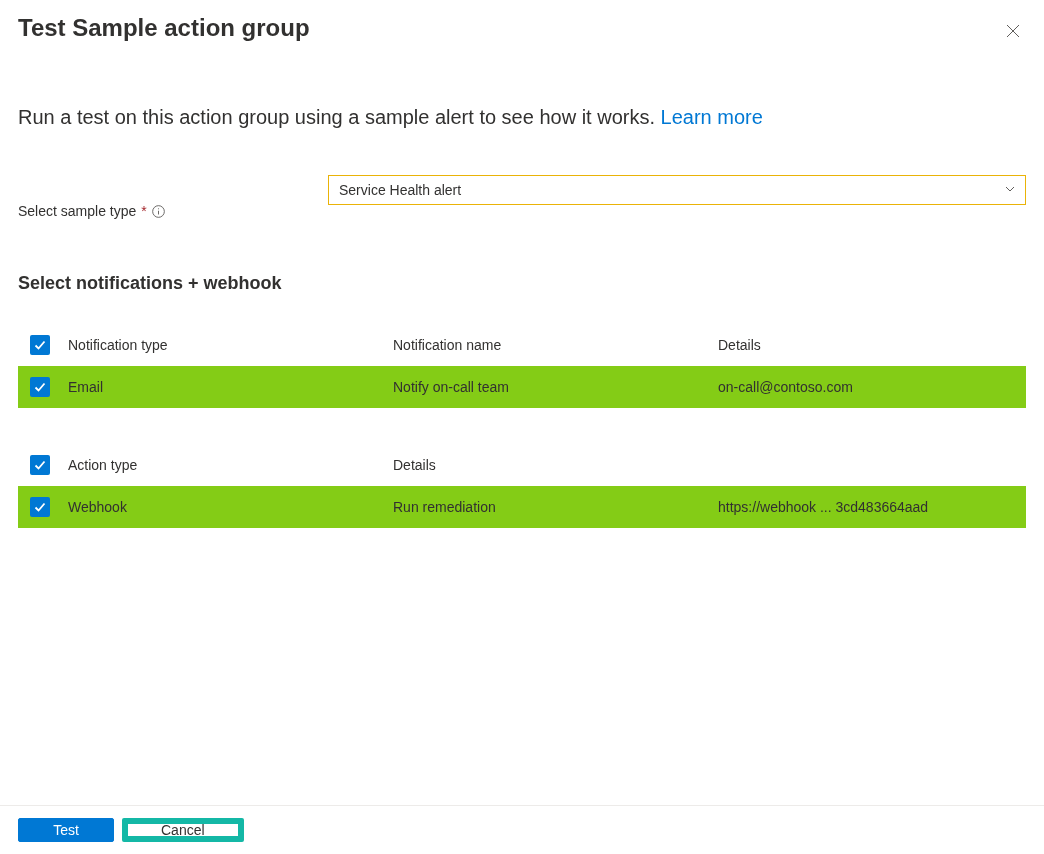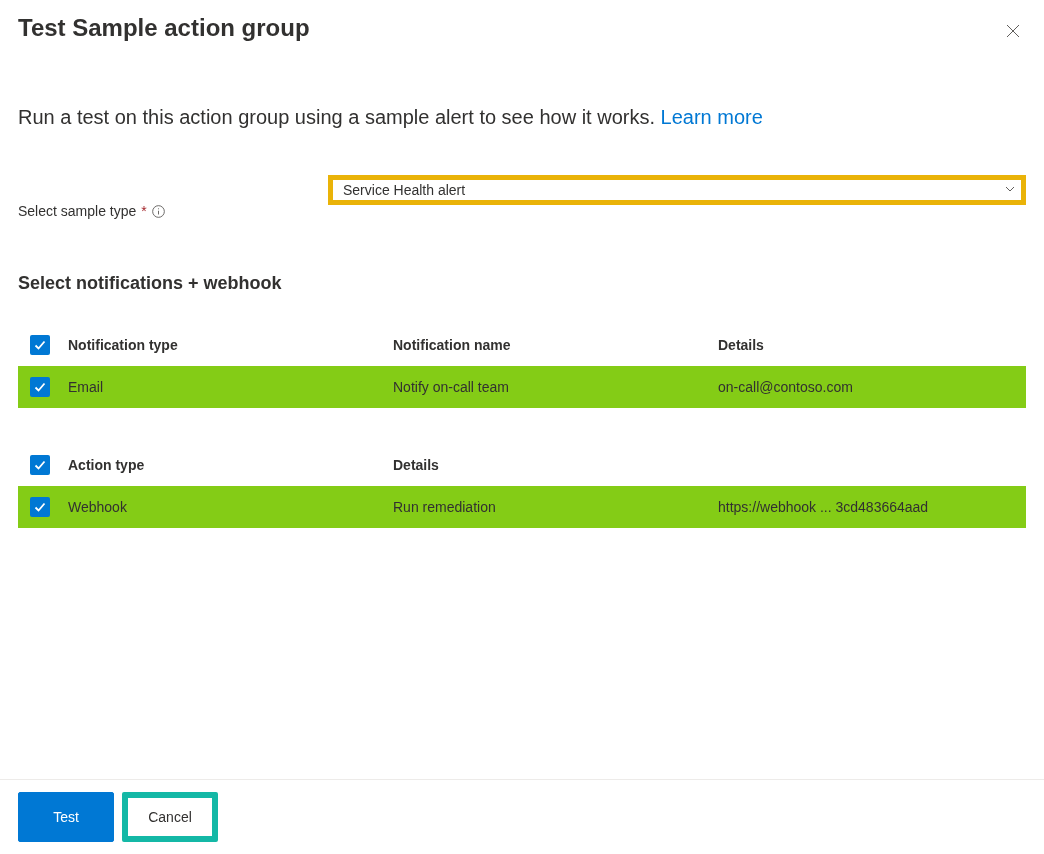--- a/index.html
+++ b/index.html
@@ -72,21 +72,21 @@
       width: 14px;
       height: 14px;
     }
     .select-wrap {
       flex: 1;
       position: relative;
     }
     .select-field {
       width: 100%;
       height: 30px;
-      border: 5px solid #eab308;
+      border: 1px solid #eab308;
       font-size: 14px;
       padding: 0 34px 0 10px;
       color: #323130;
       background: #fff;
       display: flex;
       align-items: center;
       cursor: pointer;
     }
     .chevron-icon {
       position: absolute;
@@ -105,21 +105,21 @@
     .table-block {
       margin-bottom: 36px;
     }
     .table-row {
       display: flex;
       align-items: center;
       min-height: 42px;
       padding: 0 12px;
     }
     .table-row.header-row .cell {
-      font-weight: 700;
+      font-weight: 400;
       font-size: 14px;
     }
     .table-row.data-row {
       background: #84cc16;
     }
     .cell {
       font-size: 14px;
       color: #323130;
     }
     .cell-check {
@@ -155,23 +155,23 @@
       left: 0;
       bottom: 0;
       width: 100%;
       border-top: 1px solid #edebe9;
       padding: 12px 18px;
       display: flex;
       gap: 8px;
       background: #fff;
     }
     .btn {
-      height: 50px;
+      height: 24px;
       min-width: 96px;
-      padding: 0 20px;
+      padding: 0 33px;
       font-size: 14px;
       border-radius: 2px;
       cursor: pointer;
       font-family: inherit;
       display: inline-flex;
       align-items: center;
       justify-content: center;
     }
     .btn-primary {
       background: #0078d4;

